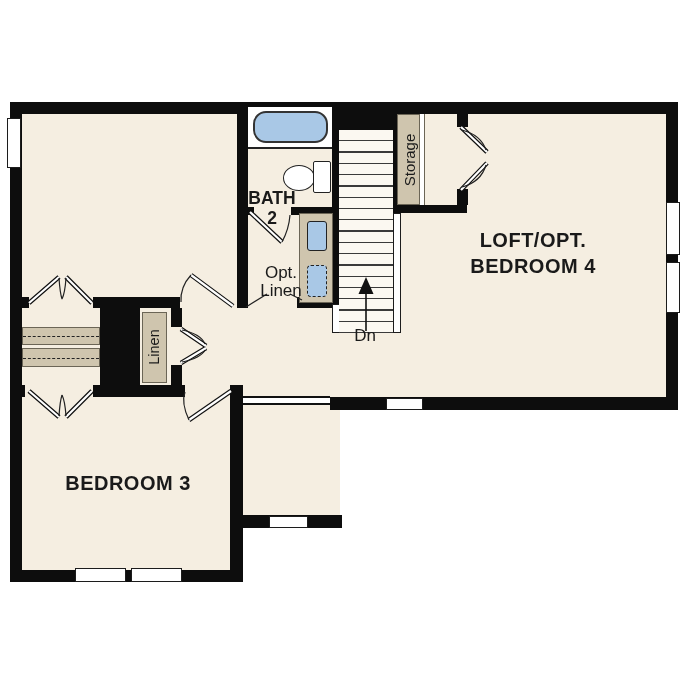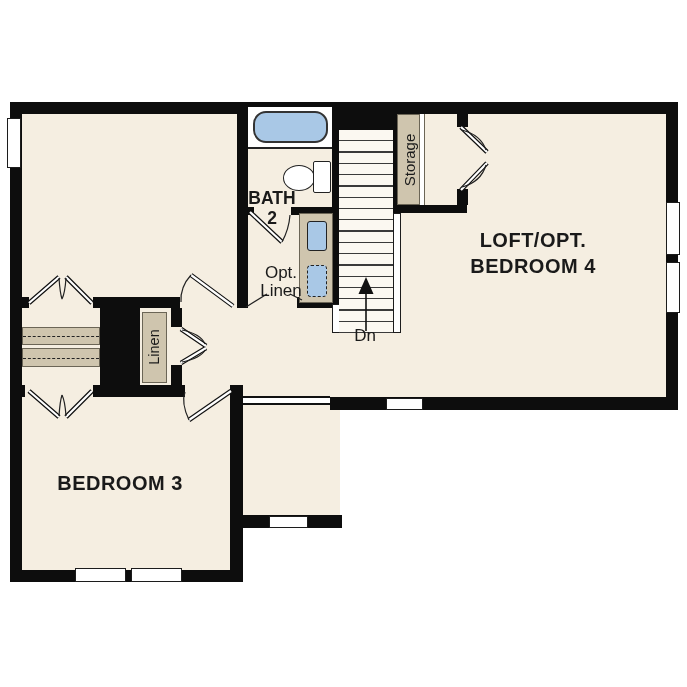--- a/index.html
+++ b/index.html
@@ -140,19 +140,19 @@
       <polygon points="366,277 358.5,294 373.5,294" fill="#111"></polygon>
     </g>
     <g>
       <line x1="267" y1="294" x2="246" y2="307" stroke="#222" stroke-width="1.2"></line>
       <line x1="290" y1="294" x2="302" y2="300" stroke="#222" stroke-width="1.2"></line>
     </g>
   </svg>
 
   <div class="lbl lbl-med" style="left:241px;top:188px;width:62px;"><div>BATH</div><div>2</div></div>
   <div class="lbl lbl-big" style="left:433px;top:227px;width:200px;"><div>LOFT/OPT.</div><div>BEDROOM 4</div></div>
-  <div class="lbl lbl-big" style="left:20px;top:470px;width:200px;">BEDROOM 3</div>
+  <div class="lbl lbl-big" style="left:28px;top:470px;width:200px;">BEDROOM 3</div>
   <div class="lbl lbl-sm" style="left:251px;top:264px;width:60px;"><div>Opt.</div><div>Linen</div></div>
   <div class="lbl lbl-sm" style="left:350px;top:327px;width:30px;">Dn</div>
   <div class="lbl lbl-rot" style="left:154px;top:347px;">Linen</div>
   <div class="lbl lbl-rot" style="left:409px;top:160px;font-size:15px;">Storage</div>
 
 </div>
 
 </body></html>

